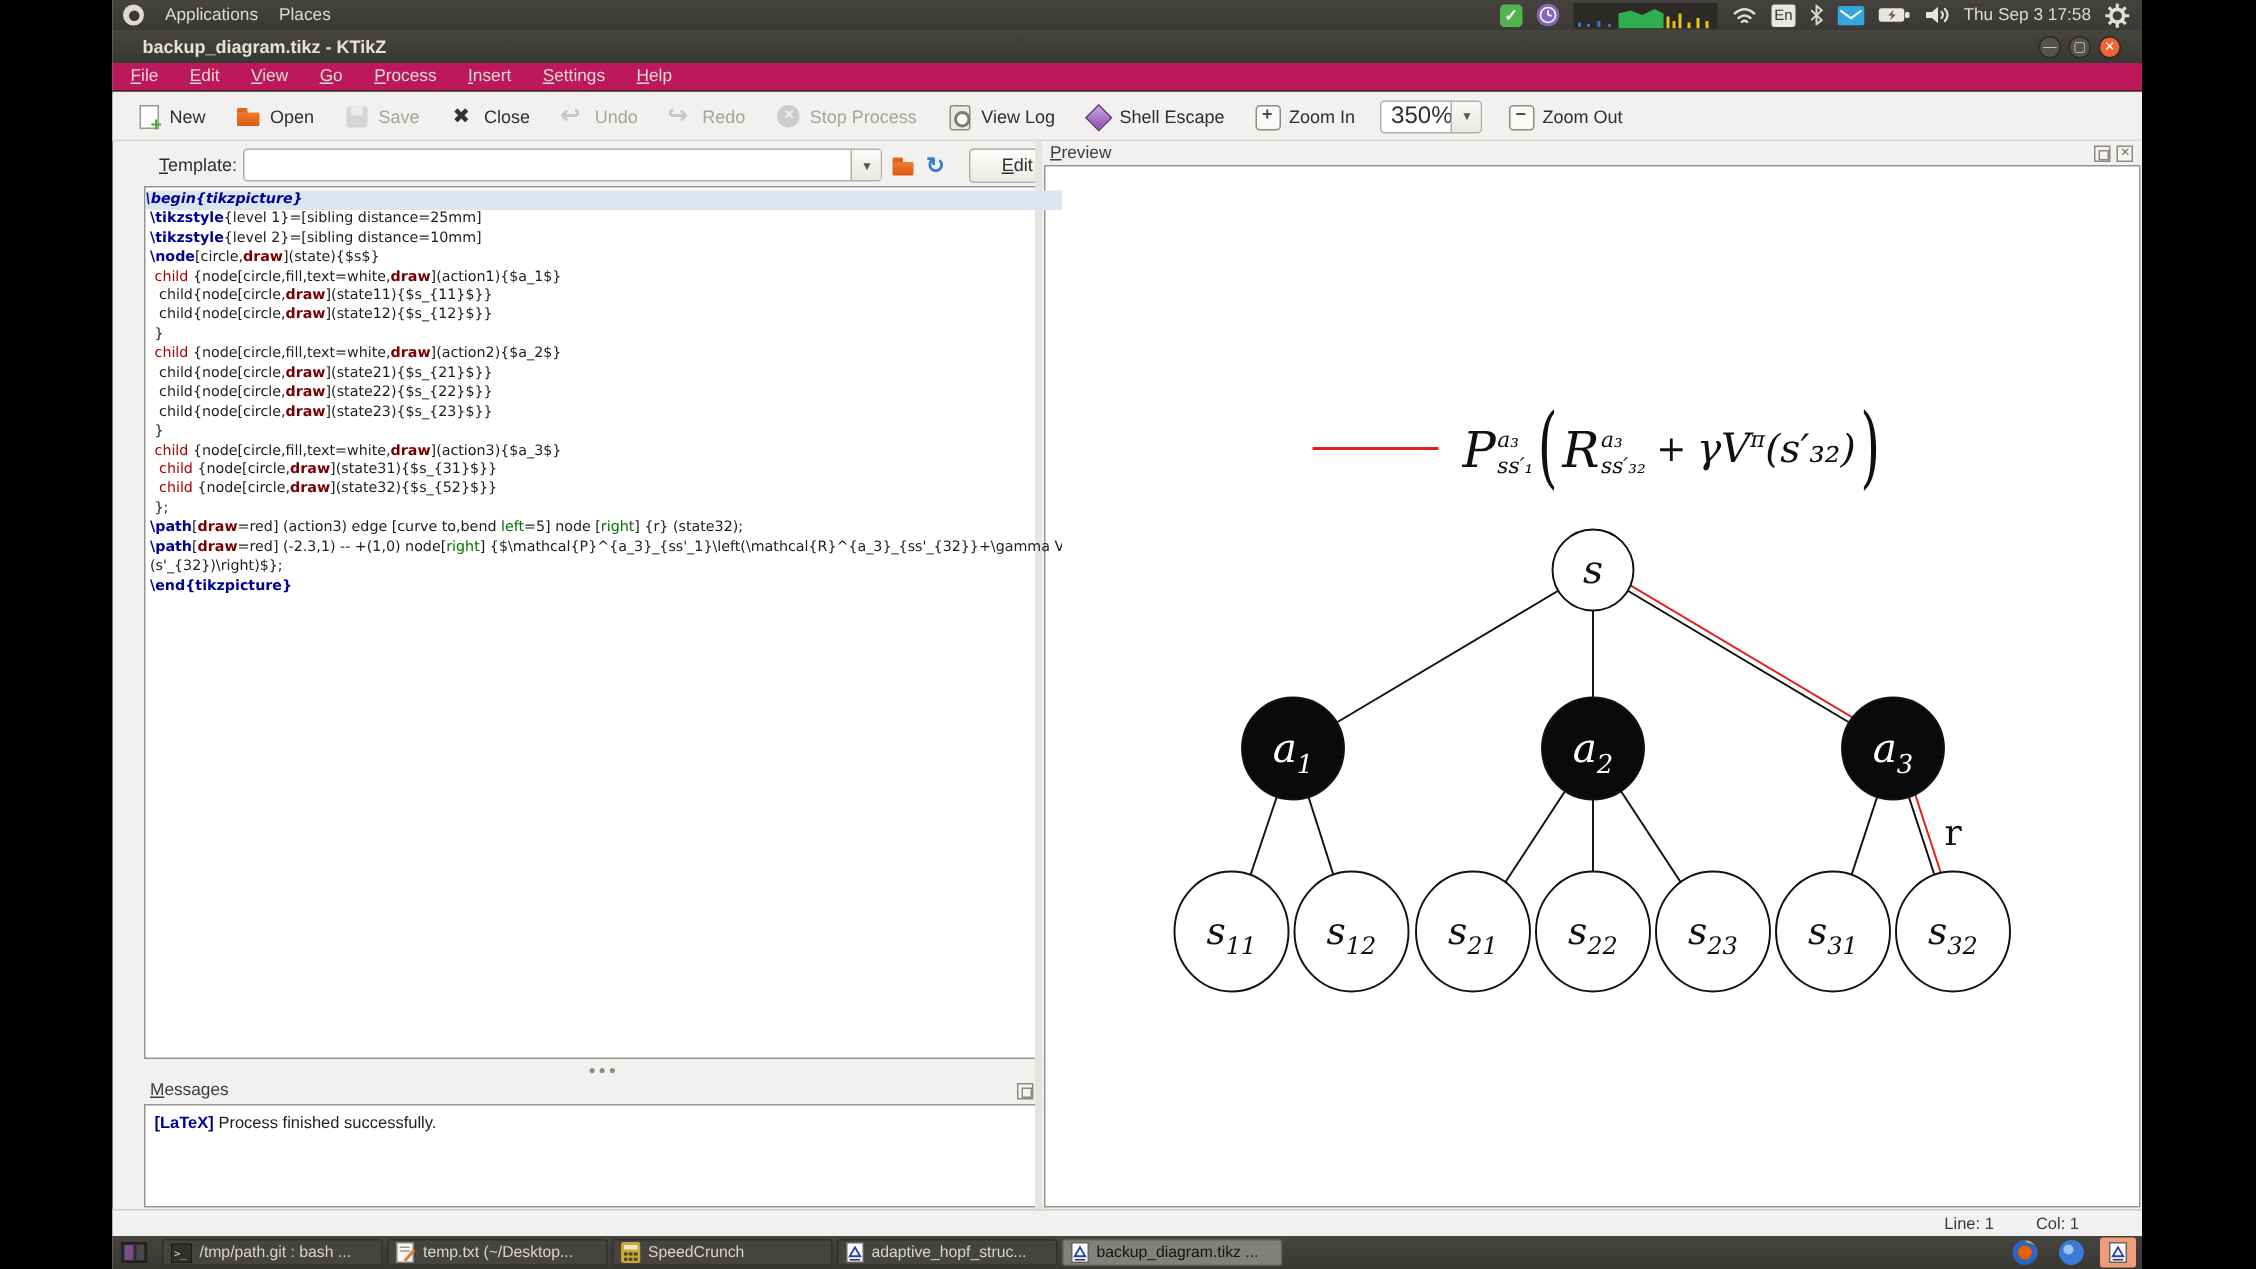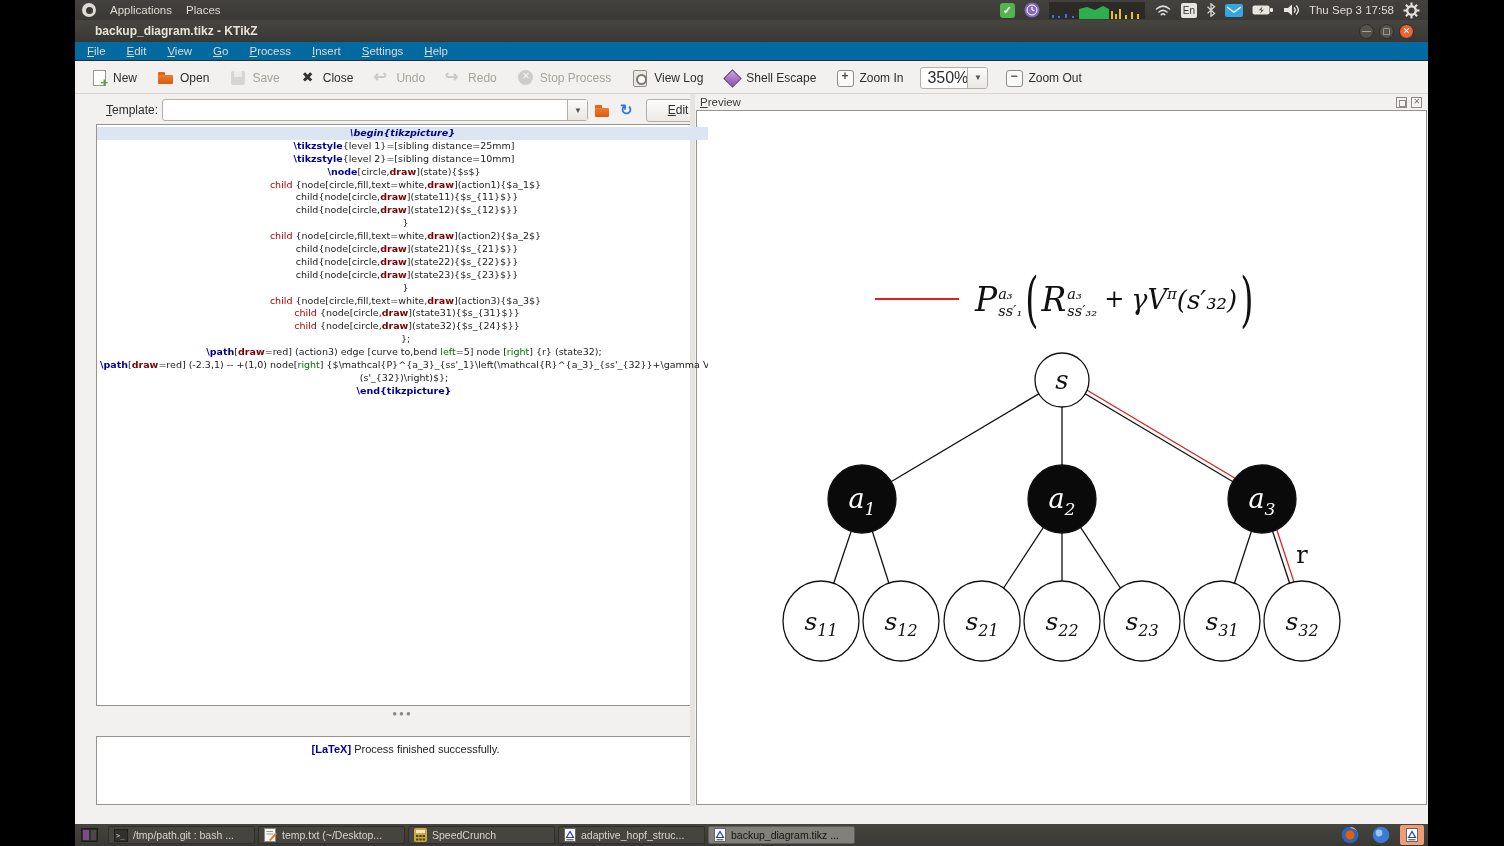--- a/index.html
+++ b/index.html
@@ -1,18 +1,18 @@
 <!DOCTYPE html>
 <html><head>
 <meta charset="utf-8">
 <style>
   * { box-sizing: border-box; margin: 0; padding: 0; }
   html,body { width:1504px; height:846px; background:#000; overflow:hidden;
               font-family:"Liberation Sans", sans-serif; }
-  .stage { position:relative; width:1504px; height:846px; background:#000;text-align:center; }
+  .stage { position:relative; width:1504px; height:846px; background:#000; }
   .screen { position:absolute; left:75px; top:0; width:1353px; height:846px; background:#f2f1ef; }
 
   
   .top-panel { position:absolute; left:0; top:0; width:1353px; height:20px;
     background:linear-gradient(#44423e,#3a3935); color:#dfdbd2; font-size:11.5px;
     display:flex; align-items:center; }
   .tp-left { display:flex; align-items:center; gap:14px; padding-left:7px; }
   .ubuntu-logo { width:14px; height:14px; border-radius:50%; background:#dfdbd2;
     position:relative; display:inline-block; }
   .ubuntu-logo::after { content:""; position:absolute; left:3.5px; top:3.5px; width:7px; height:7px;
@@ -30,21 +30,21 @@
   .title-bar { position:absolute; left:0; top:20px; width:1353px; height:22px;
     background:linear-gradient(#474540,#383733); color:#e6e2d9; display:flex; align-items:center; }
   .win-title { font-weight:bold; font-size:12px; padding-left:20px; }
   .win-btns { margin-left:auto; display:flex; gap:5px; padding-right:14px; }
   .wb { width:15px; height:15px; border-radius:50%; background:#55534c; color:#cfccc3;
     font-size:9px; display:flex; align-items:center; justify-content:center; border:1px solid #2c2b27; }
   .wb.close { background:#ef6234; color:#fff; }
 
   
   .menu-bar { position:absolute; left:0; top:42px; width:1353px; height:19px;
-    background:#0369a1; color:#dfdbd2; font-size:11.5px; display:flex; align-items:center;
+    background:#be185d; color:#dfdbd2; font-size:11.5px; display:flex; align-items:center;
     gap:21px; padding-left:12px; border-bottom:1px solid #2e2d29; }
   .menu-item { cursor:default; }
 
   
   .toolbar { position:absolute; left:0; top:62px; width:1353px; height:32px;
     background:#f2f1ef; border-bottom:1px solid #d8d5d0; display:flex; align-items:center;
     padding-left:12px; gap:14px; font-size:12px; color:#2e2e2e; }
   .tb-btn { display:flex; align-items:center; gap:5px; padding:2px 3px; border-radius:3px; }
   .tb-btn.disabled { color:#a7a49d; }
   .tb-btn.disabled .tbi { opacity:0.45; filter:grayscale(1); }
@@ -373,34 +373,41 @@
             <div class="cl"><span class="">  child{node[circle,</span><span class="c-dr">draw</span><span class="">](state11){$s_{11}$}}</span></div>
             <div class="cl"><span class="">  child{node[circle,</span><span class="c-dr">draw</span><span class="">](state12){$s_{12}$}}</span></div>
             <div class="cl"><span class=""> }</span></div>
             <div class="cl"><span class=""> </span><span class="c-ch">child</span><span class=""> {node[circle,fill,text=white,</span><span class="c-dr">draw</span><span class="">](action2){$a_2$}</span></div>
             <div class="cl"><span class="">  child{node[circle,</span><span class="c-dr">draw</span><span class="">](state21){$s_{21}$}}</span></div>
             <div class="cl"><span class="">  child{node[circle,</span><span class="c-dr">draw</span><span class="">](state22){$s_{22}$}}</span></div>
             <div class="cl"><span class="">  child{node[circle,</span><span class="c-dr">draw</span><span class="">](state23){$s_{23}$}}</span></div>
             <div class="cl"><span class=""> }</span></div>
             <div class="cl"><span class=""> </span><span class="c-ch">child</span><span class=""> {node[circle,fill,text=white,</span><span class="c-dr">draw</span><span class="">](action3){$a_3$}</span></div>
             <div class="cl"><span class="">  </span><span class="c-ch">child</span><span class=""> {node[circle,</span><span class="c-dr">draw</span><span class="">](state31){$s_{31}$}}</span></div>
-            <div class="cl"><span class="">  </span><span class="c-ch">child</span><span class=""> {node[circle,</span><span class="c-dr">draw</span><span class="">](state32){$s_{24}$}}</span></div>
+            <div class="cl"><span class="">  </span><span class="c-ch">child</span><span class=""> {node[circle,</span><span class="c-dr">draw</span><span class="">](state32){$s_{52}$}}</span></div>
             <div class="cl"><span class=""> };</span></div>
             <div class="cl"><span class="c-kw">\path</span><span class="">[</span><span class="c-dr">draw</span><span class="">=red] (action3) edge [curve to,bend </span><span class="c-gr">left</span><span class="">=5] node [</span><span class="c-gr">right</span><span class="">] {r} (state32);</span></div>
             <div class="cl"><span class="c-kw">\path</span><span class="">[</span><span class="c-dr">draw</span><span class="">=red] (-2.3,1) -- +(1,0) node[</span><span class="c-gr">right</span><span class="">] {$\mathcal{P}^{a_3}_{ss'_1}\left(\mathcal{R}^{a_3}_{ss'_{32}}+\gamma V^\pi</span></div>
             <div class="cl"><span class="">(s'_{32})\right)$};</span></div>
             <div class="cl"><span class="c-kw">\end{tikzpicture}</span></div>
           </div>
         <div class="ed-scroll">
             <div class="ed-thumb"></div>
           </div>
       </div>
 
       <div class="h-splitter">●●●</div>
 
+      <div class="msg-header">
+        <span><u>M</u>essages</span>
+        <span class="dock-btns">
+          <span class="dock-b float"></span>
+          <span class="dock-b close"></span>
+        </span>
+      </div>
       <div class="msg-box">
         <span class="msg-tag">[LaTeX]</span><span> Process finished successfully.</span>
       </div>
     </div>
 
     <div class="v-splitter"></div>
 
     <div class="preview-col">
       <div class="pv-header">
         <span><u>P</u>review</span>
@@ -464,20 +471,24 @@
               <span class="f-sub">ss′₃₂</span>
             </span>
           </span>
           <span class="f-op">+</span>
           <span class="f-gv"><span>γV</span><sup>π</sup><span class="f-arg">(s′₃₂)</span></span>
           <span class="f-paren">)</span>
         </div>
       </div>
     </div>
 
+    <div class="status-bar">
+      <span>Line: 1</span>
+      <span>Col: 1</span>
+    </div>
 
     <div class="taskbar">
       <span class="ws-switch">
         <span class="ws-cell"></span>
           <span class="ws-cell dim"></span>
       </span>
       <span id="taskitems" style="display:flex;">
           <span class="tk-item">
             <span class="tk-ic">
               <svg width="14" height="13">

